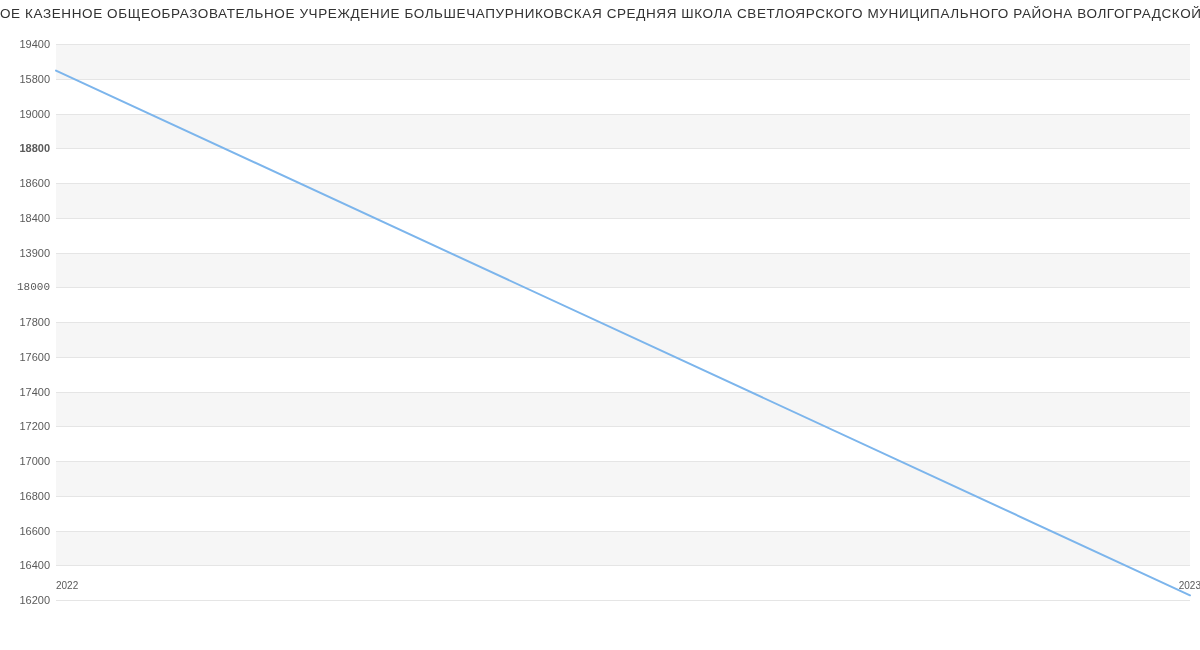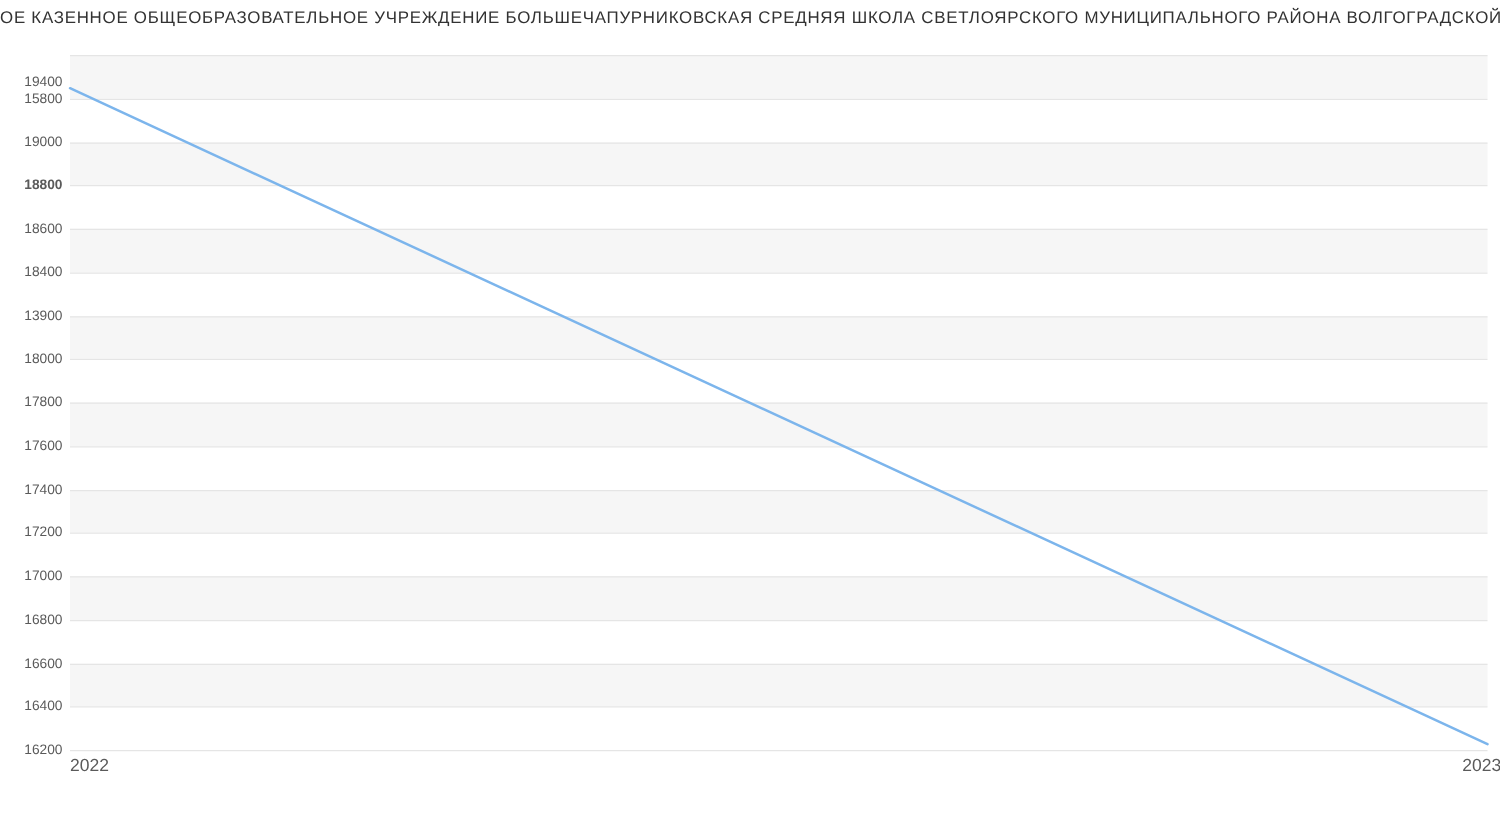--- a/index.html
+++ b/index.html
@@ -54,22 +54,22 @@
     position: absolute;
     right: 1150px;
     width: 44px;
     text-align: right;
     font-size: 11px;
     color: #5a5a5a;
     transform: translateY(-50%);
   }
   .xtick {
     position: absolute;
-    top: 604px;
-    font-size: 14px;
+    top: 580px;
+    font-size: 10px;
     color: #5a5a5a;
   }
   svg.line {
     position: absolute;
     left: 0;
     top: 0;
     width: 100%;
     height: 100%;
     overflow: visible;
   }
@@ -120,23 +120,23 @@
 
 <div class="ytick" style="top: 600px;">16200</div>
     <div class="ytick" style="top: 565.25px;">16400</div>
     <div class="ytick" style="top: 530.5px;">16600</div>
     <div class="ytick" style="top: 495.75px;">16800</div>
     <div class="ytick" style="top: 461px;">17000</div>
     <div class="ytick" style="top: 426.25px;">17200</div>
     <div class="ytick" style="top: 391.5px;">17400</div>
     <div class="ytick" style="top: 356.75px; text-align: right;">17600</div>
     <div class="ytick" style="top: 322px;">17800</div>
-    <div class="ytick" style="top: 287.25px;">18000</div>
+    <div class="ytick" style="top: 287.25px; font-family: Liberation Mono, monospace;">18000</div>
     <div class="ytick" style="top: 252.5px;">13900</div>
     <div class="ytick" style="top: 217.75px;">18400</div>
     <div class="ytick" style="top: 183px;">18600</div>
     <div class="ytick" style="top: 148.25px; font-weight: bold;">18800</div>
     <div class="ytick" style="top: 113.5px;">19000</div>
     <div class="ytick" style="top: 78.75px;">15800</div>
-    <div class="ytick" style="top: 44px; margin-top: 22px;">19400</div>
+    <div class="ytick" style="top: 44px;">19400</div>
     <div class="xtick" style="left: 56px;">2022</div>
     <div class="xtick" style="left: 1190px; transform: translateX(-100%); margin-left: 11px;">2023</div>
   </div>
 
 </body></html>

